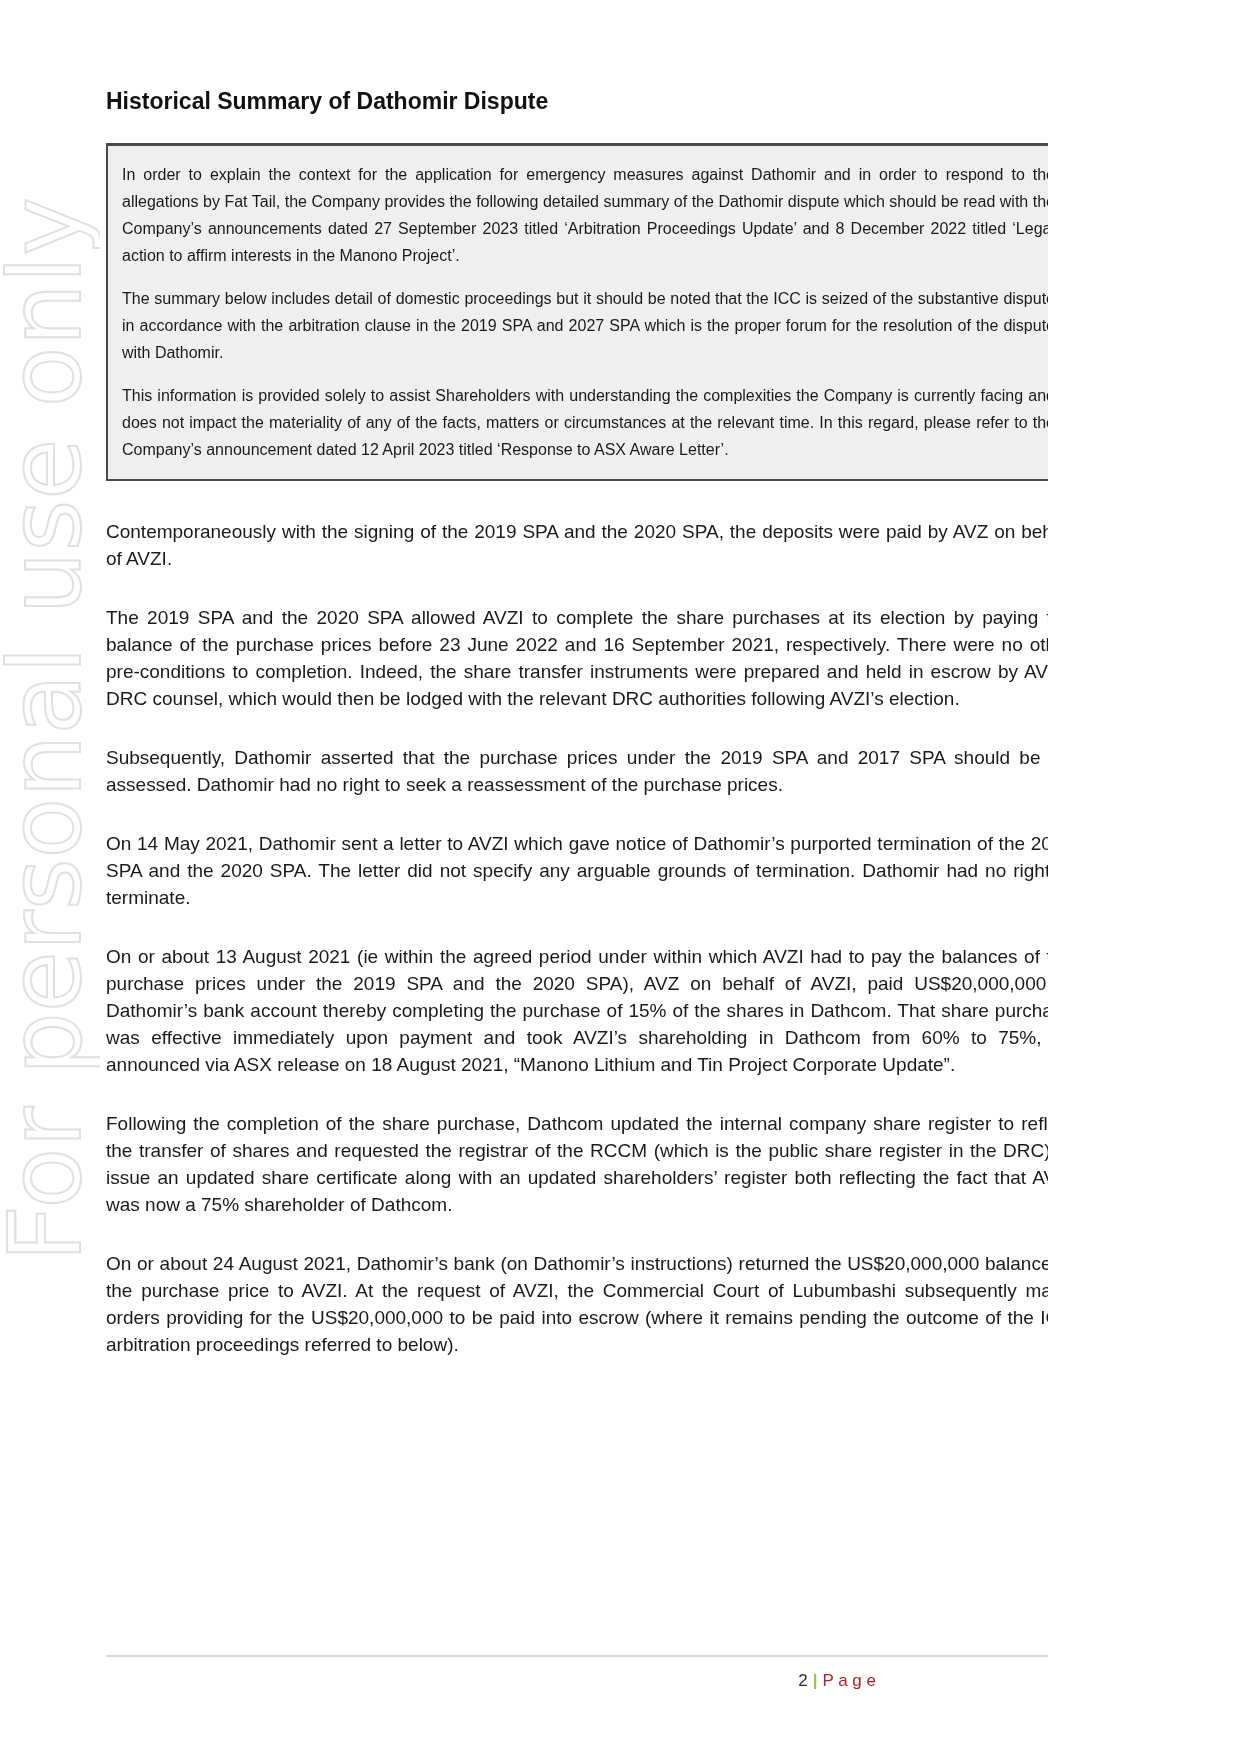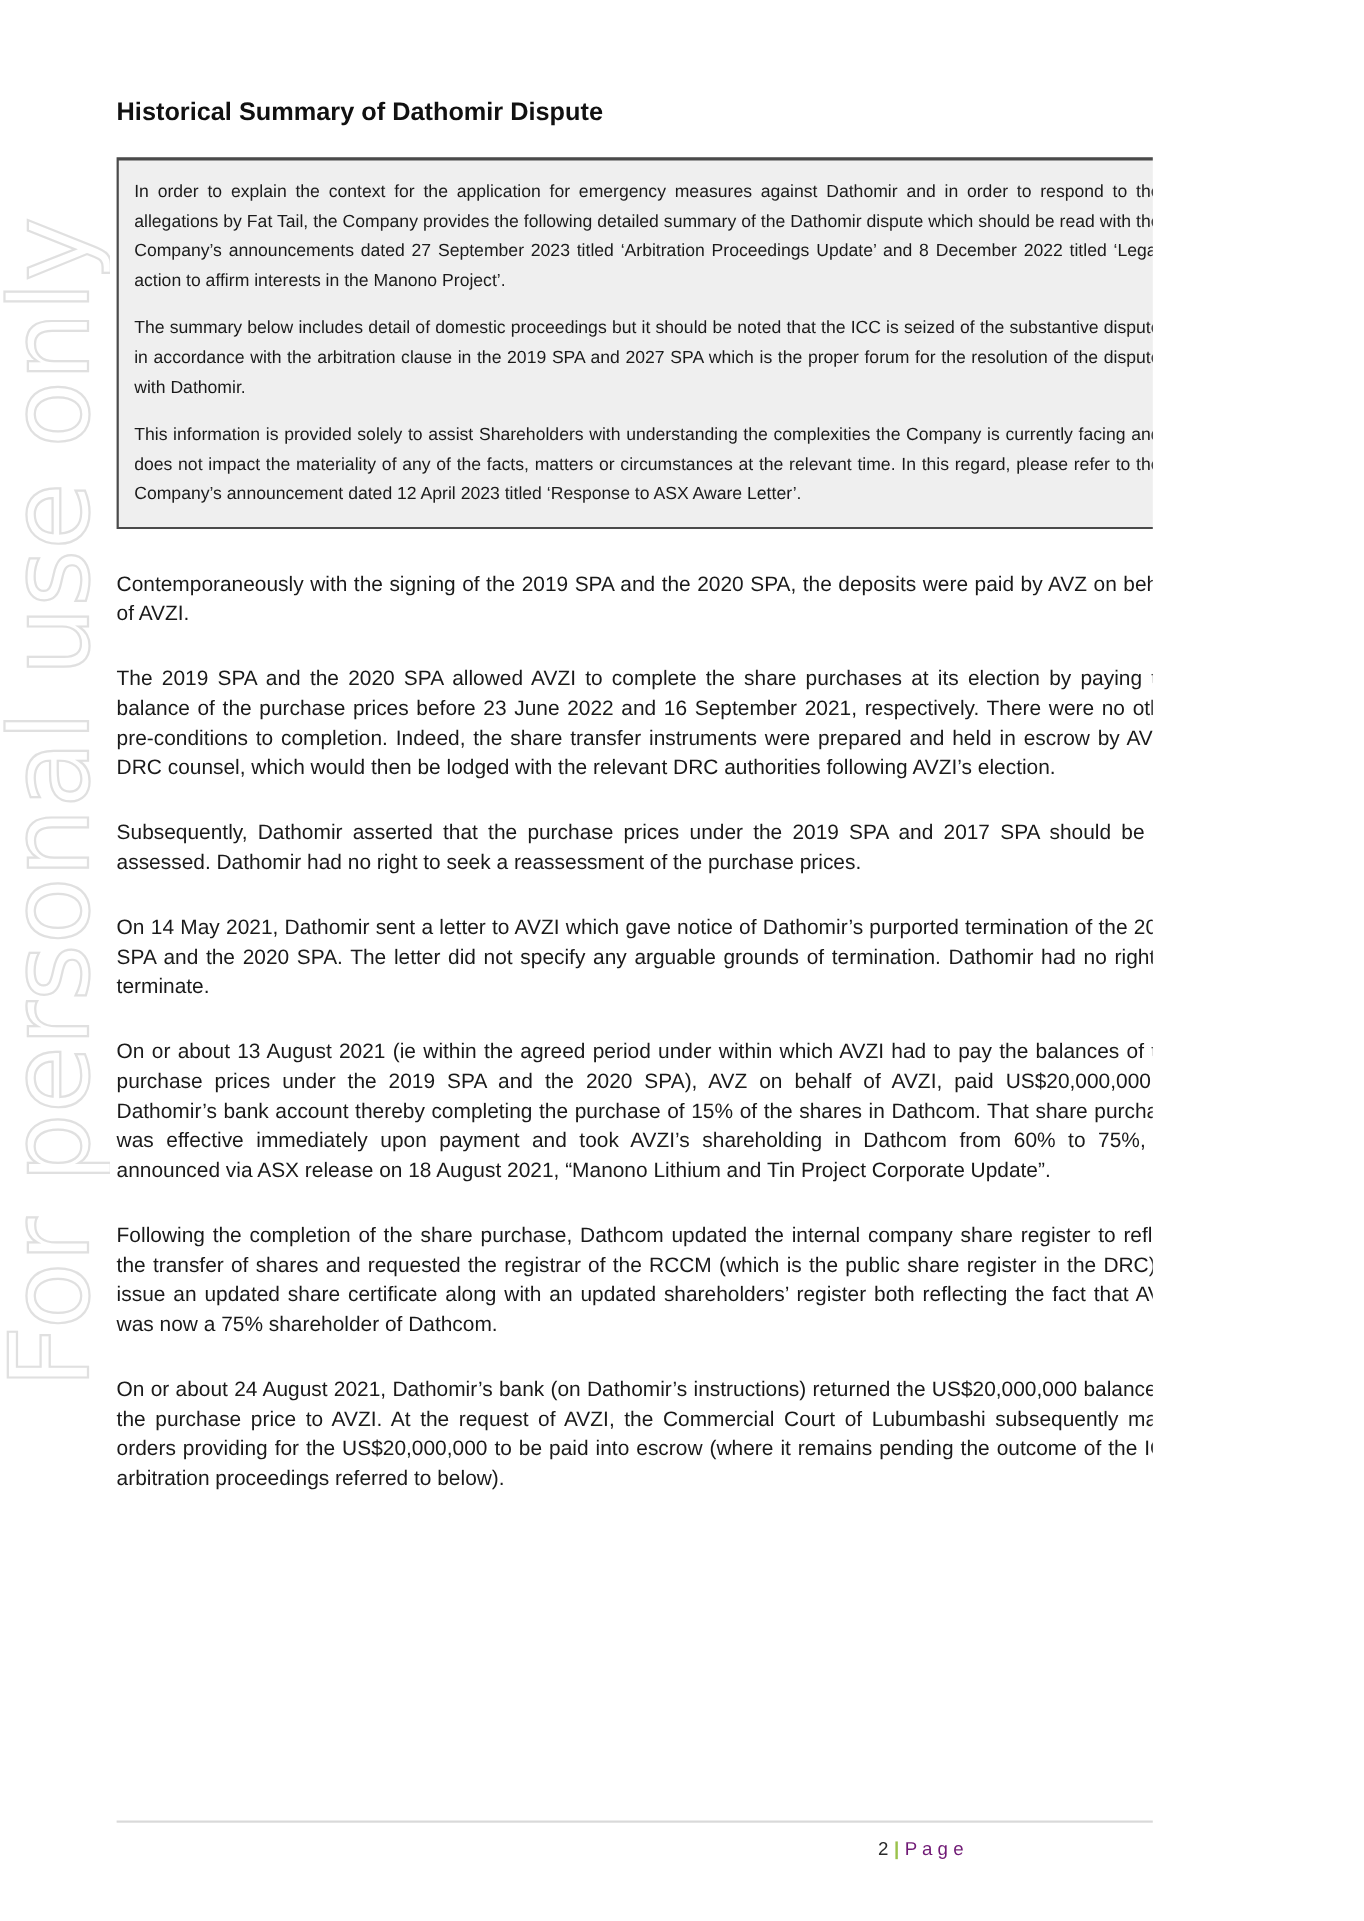--- a/index.html
+++ b/index.html
@@ -68,21 +68,21 @@
     color: #2b2b2b;
     z-index: 1;
     white-space: nowrap;
   }
   .footer .sep {
     color: #9bc24c;
     font-weight: 700;
     margin: 0 5px;
   }
   .footer .plabel {
-    color: #701a75;
+    color: #b91c1c;
   }
 </style>
 </head>
 <body>
 
 <div class="page">
 
   <svg class="watermark-svg" width="100" height="1746" viewBox="0 0 100 1746" aria-hidden="true">
     <text transform="translate(80 1262) rotate(-90)" font-family="DejaVu Sans, sans-serif" font-size="100" textLength="1065" lengthAdjust="spacingAndGlyphs" fill="none" stroke="#e0e0e0" stroke-width="2">For personal use only</text>
   </svg>

